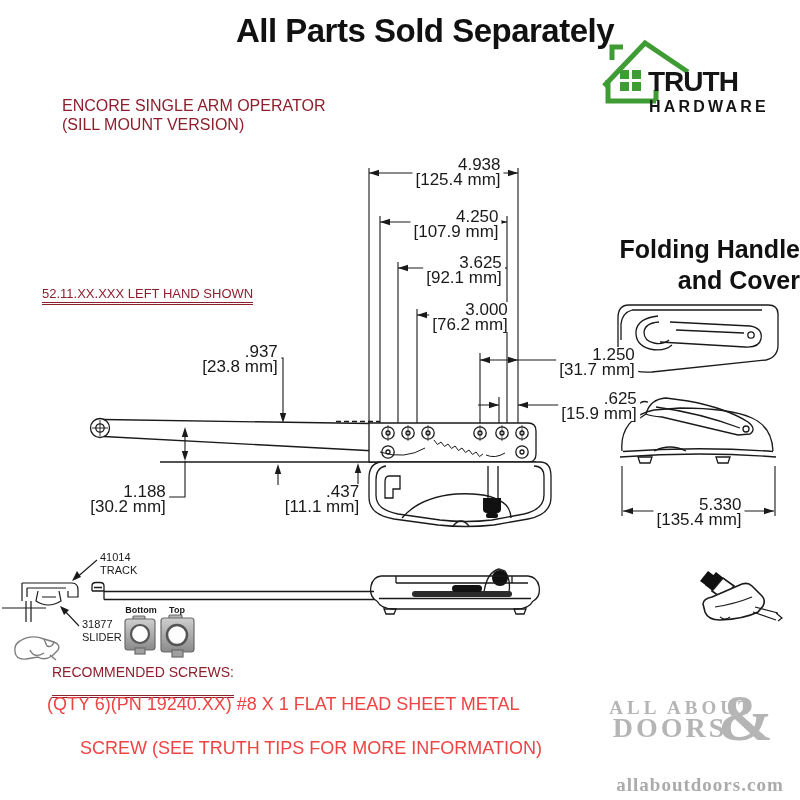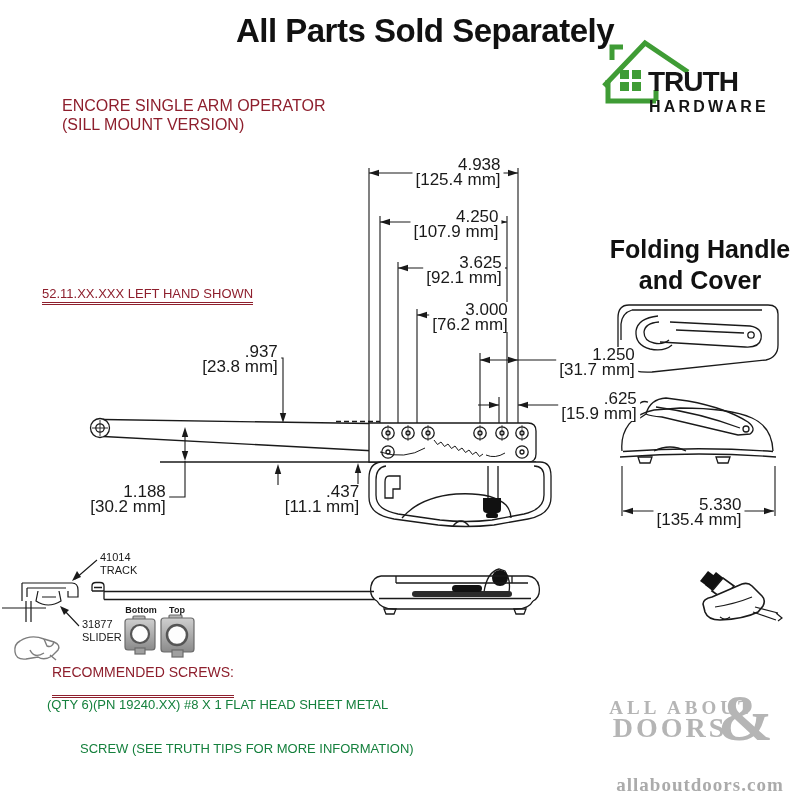--- a/index.html
+++ b/index.html
@@ -7,29 +7,29 @@
          font-family:"Liberation Sans",sans-serif;color:#1a1a1a;}
   svg.draw{position:absolute;left:0;top:0;z-index:1;}
   .txt{position:absolute;z-index:2;}
   .page-title{left:0;top:12px;width:780px;text-align:center;font-size:33px;font-weight:600;
               letter-spacing:-.5px;color:#111;margin-left:35px;}
   .brand-name{left:648px;top:66px;font-size:28px;font-weight:800;letter-spacing:-1px;color:#151515;}
   .brand-sub{left:649px;top:98px;font-size:16px;font-weight:800;letter-spacing:3.2px;color:#151515;}
   .product{left:62px;top:96px;font-size:16px;line-height:19px;color:#8e1f2d;}
   .variant{left:42px;top:286px;font-size:13px;color:#8e1f2d;border-bottom:3px double #8e1f2d;
            padding-bottom:1px;}
-  .handle-title{left:600px;top:234px;width:200px;text-align:center;font-size:25px;line-height:31px;
+  .handle-title{left:600px;top:234px;width:200px;text-align:right;font-size:25px;line-height:31px;
                 font-weight:600;color:#111;}
   .dim{transform:translateX(-50%);text-align:right;font-size:17px;line-height:15px;
        background:#fff;padding:0 3px;white-space:nowrap;}
   .plabel{font-size:11px;line-height:12.5px;}
   .cliplabel{transform:translateX(-50%);font-size:9px;font-weight:700;}
   .screw-head{left:52px;top:664px;font-size:14px;color:#8e1f2d;border-bottom:3px double #8e1f2d;
               padding-bottom:15px;}
-  .screws{left:47px;top:697px;font-size:13px;line-height:15.5px;color:#15803d;}
+  .screws{left:47px;top:697px;font-size:18px;line-height:15.5px;color:#ef4444;}
   .screws .l2{padding-left:33px;margin-top:28px;}
   .screws .item2{margin-top:22px;}
   .wm{font-family:"Liberation Serif",serif;color:#b5b5b5;font-weight:700;text-align:center;}
   .wm1{left:607px;top:697px;width:150px;font-size:19px;letter-spacing:4px;}
   .wm2{left:607px;top:712px;width:126px;font-size:28px;letter-spacing:3px;}
   .wmamp{left:718px;top:688px;font-size:66px;line-height:60px;}
   .wm3{left:607px;top:742px;width:190px;font-size:28px;letter-spacing:1px;}
   .wmurl{left:607px;top:774px;width:186px;font-size:19px;letter-spacing:1px;color:#ababab;}
 </style>
 </head>

